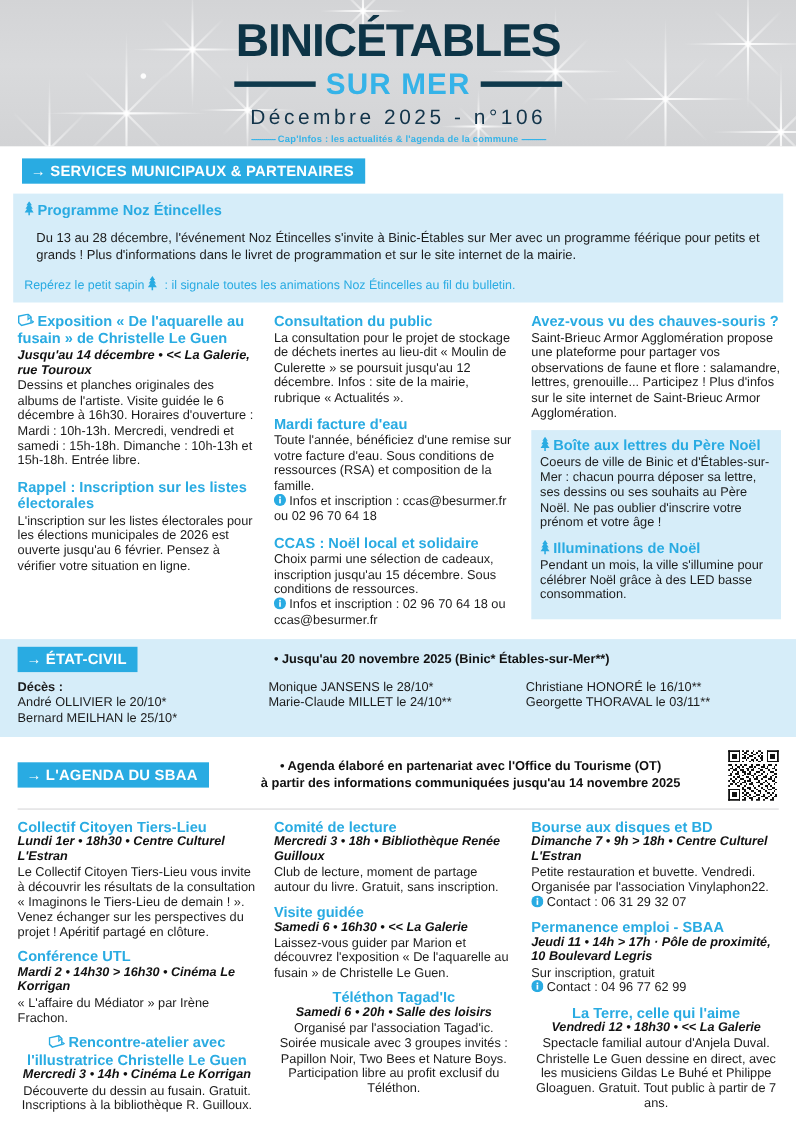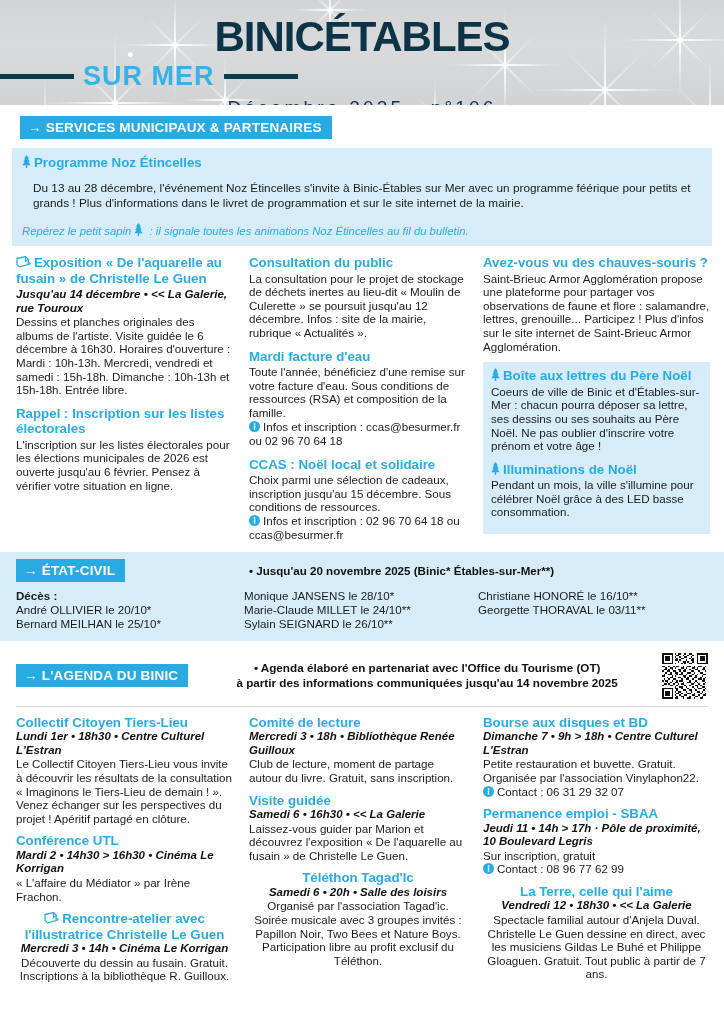--- a/index.html
+++ b/index.html
@@ -8,21 +8,21 @@
     background:#ffffff;
     font-family:"Liberation Sans", sans-serif;
     color:#1b1b1b;
     -webkit-font-smoothing:antialiased;
   }
   .page{position:relative;width:724px;height:1024px;}
 
   
   .masthead{
     position:relative;
-    height:105px;
+    height:133px;
     background:
       radial-gradient(circle at 18% 52%, rgba(255,255,255,.95) 0 2px, rgba(255,255,255,0) 3px),
       linear-gradient(180deg,#d3d4d6 0%,#d9dadc 45%,#d2d3d5 100%);
     overflow:hidden;
   }
   .star{position:absolute;pointer-events:none;}
   .star b,.star i{position:absolute;left:50%;top:50%;display:block;background:#fff;border-radius:50%;}
   .star b{width:100%;height:2px;transform:translate(-50%,-50%);
     background:linear-gradient(90deg,rgba(255,255,255,0) 0%,rgba(255,255,255,.95) 50%,rgba(255,255,255,0) 100%);}
   .star i{height:100%;width:2px;
@@ -38,21 +38,21 @@
     transform:translate(-50%,-50%);}
 
   .logo-wrap{position:absolute;left:0;right:0;top:14px;text-align:center;z-index:5;}
   .logo-line1{
     font-family:"Liberation Sans", sans-serif;
     font-weight:700;font-size:42px;letter-spacing:-1px;line-height:46px;
     color:#0f3a4d;white-space:nowrap;
   }
   .logo-line1 .lt{color:#0d3446;}
   .logo-line2{
-    margin-top:1px;display:flex;align-items:center;justify-content:flex-start;gap:9px;
+    margin-top:1px;display:flex;align-items:center;justify-content:center;gap:9px;
   }
   .logo-line2 .bar{display:block;width:74px;height:5px;background:#0f3a4d;}
   .logo-line2 .sur{font-weight:700;font-size:27px;letter-spacing:1px;color:#35b3e8;}
   .logo-date{
     margin-top:5px;font-size:19px;letter-spacing:3.2px;color:#12344a;font-weight:400;
   }
   .logo-sub{
     margin-top:2px;font-size:8.5px;font-weight:700;color:#35b3e8;letter-spacing:.2px;
   }
   .logo-sub .dash{letter-spacing:-1px;}
@@ -69,21 +69,21 @@
   .meta{font-weight:700;font-style:italic;font-size:11.6px;line-height:13.5px;color:#111;margin:0 0 1px 0;}
   p.body{font-size:11.6px;line-height:13.6px;margin:0 0 8px 0;color:#1b1b1b;}
   p.body.tight{margin-bottom:0;}
   .blk{margin-bottom:9px;}
   .blk:last-child{margin-bottom:0;}
 
   
   .noz{background:#d6edf9;margin:9px 12px 0 12px;padding:7px 10px 8px 10px;}
   .noz h3{color:#29ABE2;font-weight:700;font-size:13.3px;margin:0 0 2px 0;}
   .noz p{font-size:11.8px;line-height:14.6px;margin:11px;}
-  .noz .ital{font-style:italic;color:#29ABE2;font-size:11.3px;line-height:14px;display:block;margin-top:13px;}
+  .noz .ital{color:#29ABE2;font-size:11.3px;line-height:14px;display:block;margin-top:13px;}
 
   
   .cols{display:flex;gap:0;margin-top:9px;}
   .col{box-sizing:border-box;}
   .col1{width:243px;padding:0 10px 0 16px;}
   .col2{width:234px;padding:0 10px 0 6px;}
   .col3{width:247px;padding:0 14px 0 6px;}
   .col3 .hlbox{background:#d6edf9;padding:6px 8px 7px 8px;margin-top:4px;}
 
   
@@ -296,31 +296,30 @@
     </div>
     <div class="etat-cols">
       <div class="ec1">
         <p class="ec-lab">Décès :</p>
         <p class="ec-item">André OLLIVIER le 20/10*</p>
         <p class="ec-item">Bernard MEILHAN le 25/10*</p>
       </div>
       <div class="ec2">
         <p class="ec-item">Monique JANSENS le 28/10*</p>
         <p class="ec-item">Marie-Claude MILLET le 24/10**</p>
-        <p class="ec-item">Sylain SEIGNARD le 26/10**</p>
       </div>
       <div class="ec3">
         <p class="ec-item">Christiane HONORÉ le 16/10**</p>
         <p class="ec-item">Georgette THORAVAL le 03/11**</p>
       </div>
     </div>
   </div>
 
   <div class="agenda-top">
-    <span class="banner"><span class="arrow">→</span><span>L'AGENDA DU BINIC</span></span>
+    <span class="banner"><span class="arrow">→</span><span>L'AGENDA DU SBAA</span></span>
     <span class="agenda-note"><span>• Agenda élaboré en partenariat avec l'Office du Tourisme (OT)</span><br><span>à partir des informations communiquées jusqu'au 14 novembre 2025</span></span>
     <svg class="qr" viewBox="0 0 29 29" shape-rendering="crispEdges">
       <rect width="29" height="29" fill="#fff"></rect>
       <g fill="#111">
         <rect x="0" y="0" width="7" height="1"></rect>
           <rect x="0" y="6" width="7" height="1"></rect>
         <rect x="0" y="0" width="1" height="7"></rect>
           <rect x="6" y="0" width="1" height="7"></rect>
         <rect x="2" y="2" width="3" height="3"></rect>
         <rect x="22" y="0" width="7" height="1"></rect>
@@ -553,36 +552,36 @@
         <h4>Téléthon Tagad'Ic</h4>
         <p class="meta">Samedi 6 • 20h • Salle des loisirs</p>
         <p>Organisé par l'association Tagad'ic. Soirée musicale avec 3 groupes invités : Papillon Noir, Two Bees et Nature Boys. Participation libre au profit exclusif du Téléthon.</p>
       </div>
     </div>
 
     <div class="ac3">
       <div class="ev">
         <h4>Bourse aux disques et BD</h4>
         <p class="meta">Dimanche 7 • 9h &gt; 18h • Centre Culturel L'Estran</p>
-        <p>Petite restauration et buvette. Gratuit. Organisée par l'association Vinylaphon22.</p>
+        <p>Petite restauration et buvette. Vendredi. Organisée par l'association Vinylaphon22.</p>
         <p class="contact"><svg class="ico info" viewBox="0 0 11 11">
               <circle cx="5.5" cy="5.5" r="5.5" fill="#29ABE2"></circle>
               <rect x="4.8" y="4.4" width="1.5" height="4.2" fill="#fff"></rect>
               <rect x="4.8" y="2.2" width="1.5" height="1.6" fill="#fff"></rect>
             </svg><span>Contact : 06 31 29 32 07</span></p>
       </div>
       <div class="ev">
         <h4>Permanence emploi - SBAA</h4>
         <p class="meta">Jeudi 11 • 14h &gt; 17h · Pôle de proximité, 10 Boulevard Legris</p>
         <p>Sur inscription, gratuit</p>
         <p class="contact"><svg class="ico info" viewBox="0 0 11 11">
               <circle cx="5.5" cy="5.5" r="5.5" fill="#29ABE2"></circle>
               <rect x="4.8" y="4.4" width="1.5" height="4.2" fill="#fff"></rect>
               <rect x="4.8" y="2.2" width="1.5" height="1.6" fill="#fff"></rect>
-            </svg><span>Contact : 08 96 77 62 99</span></p>
+            </svg><span>Contact : 04 96 77 62 99</span></p>
       </div>
       <div class="ev">
         <h4>La Terre, celle qui l'aime</h4>
         <p class="meta">Vendredi 12 • 18h30 • &lt;&lt; La Galerie</p>
         <p>Spectacle familial autour d'Anjela Duval. Christelle Le Guen dessine en direct, avec les musiciens Gildas Le Buhé et Philippe Gloaguen. Gratuit. Tout public à partir de 7 ans.</p>
       </div>
     </div>
   </div>
 
 </div>

